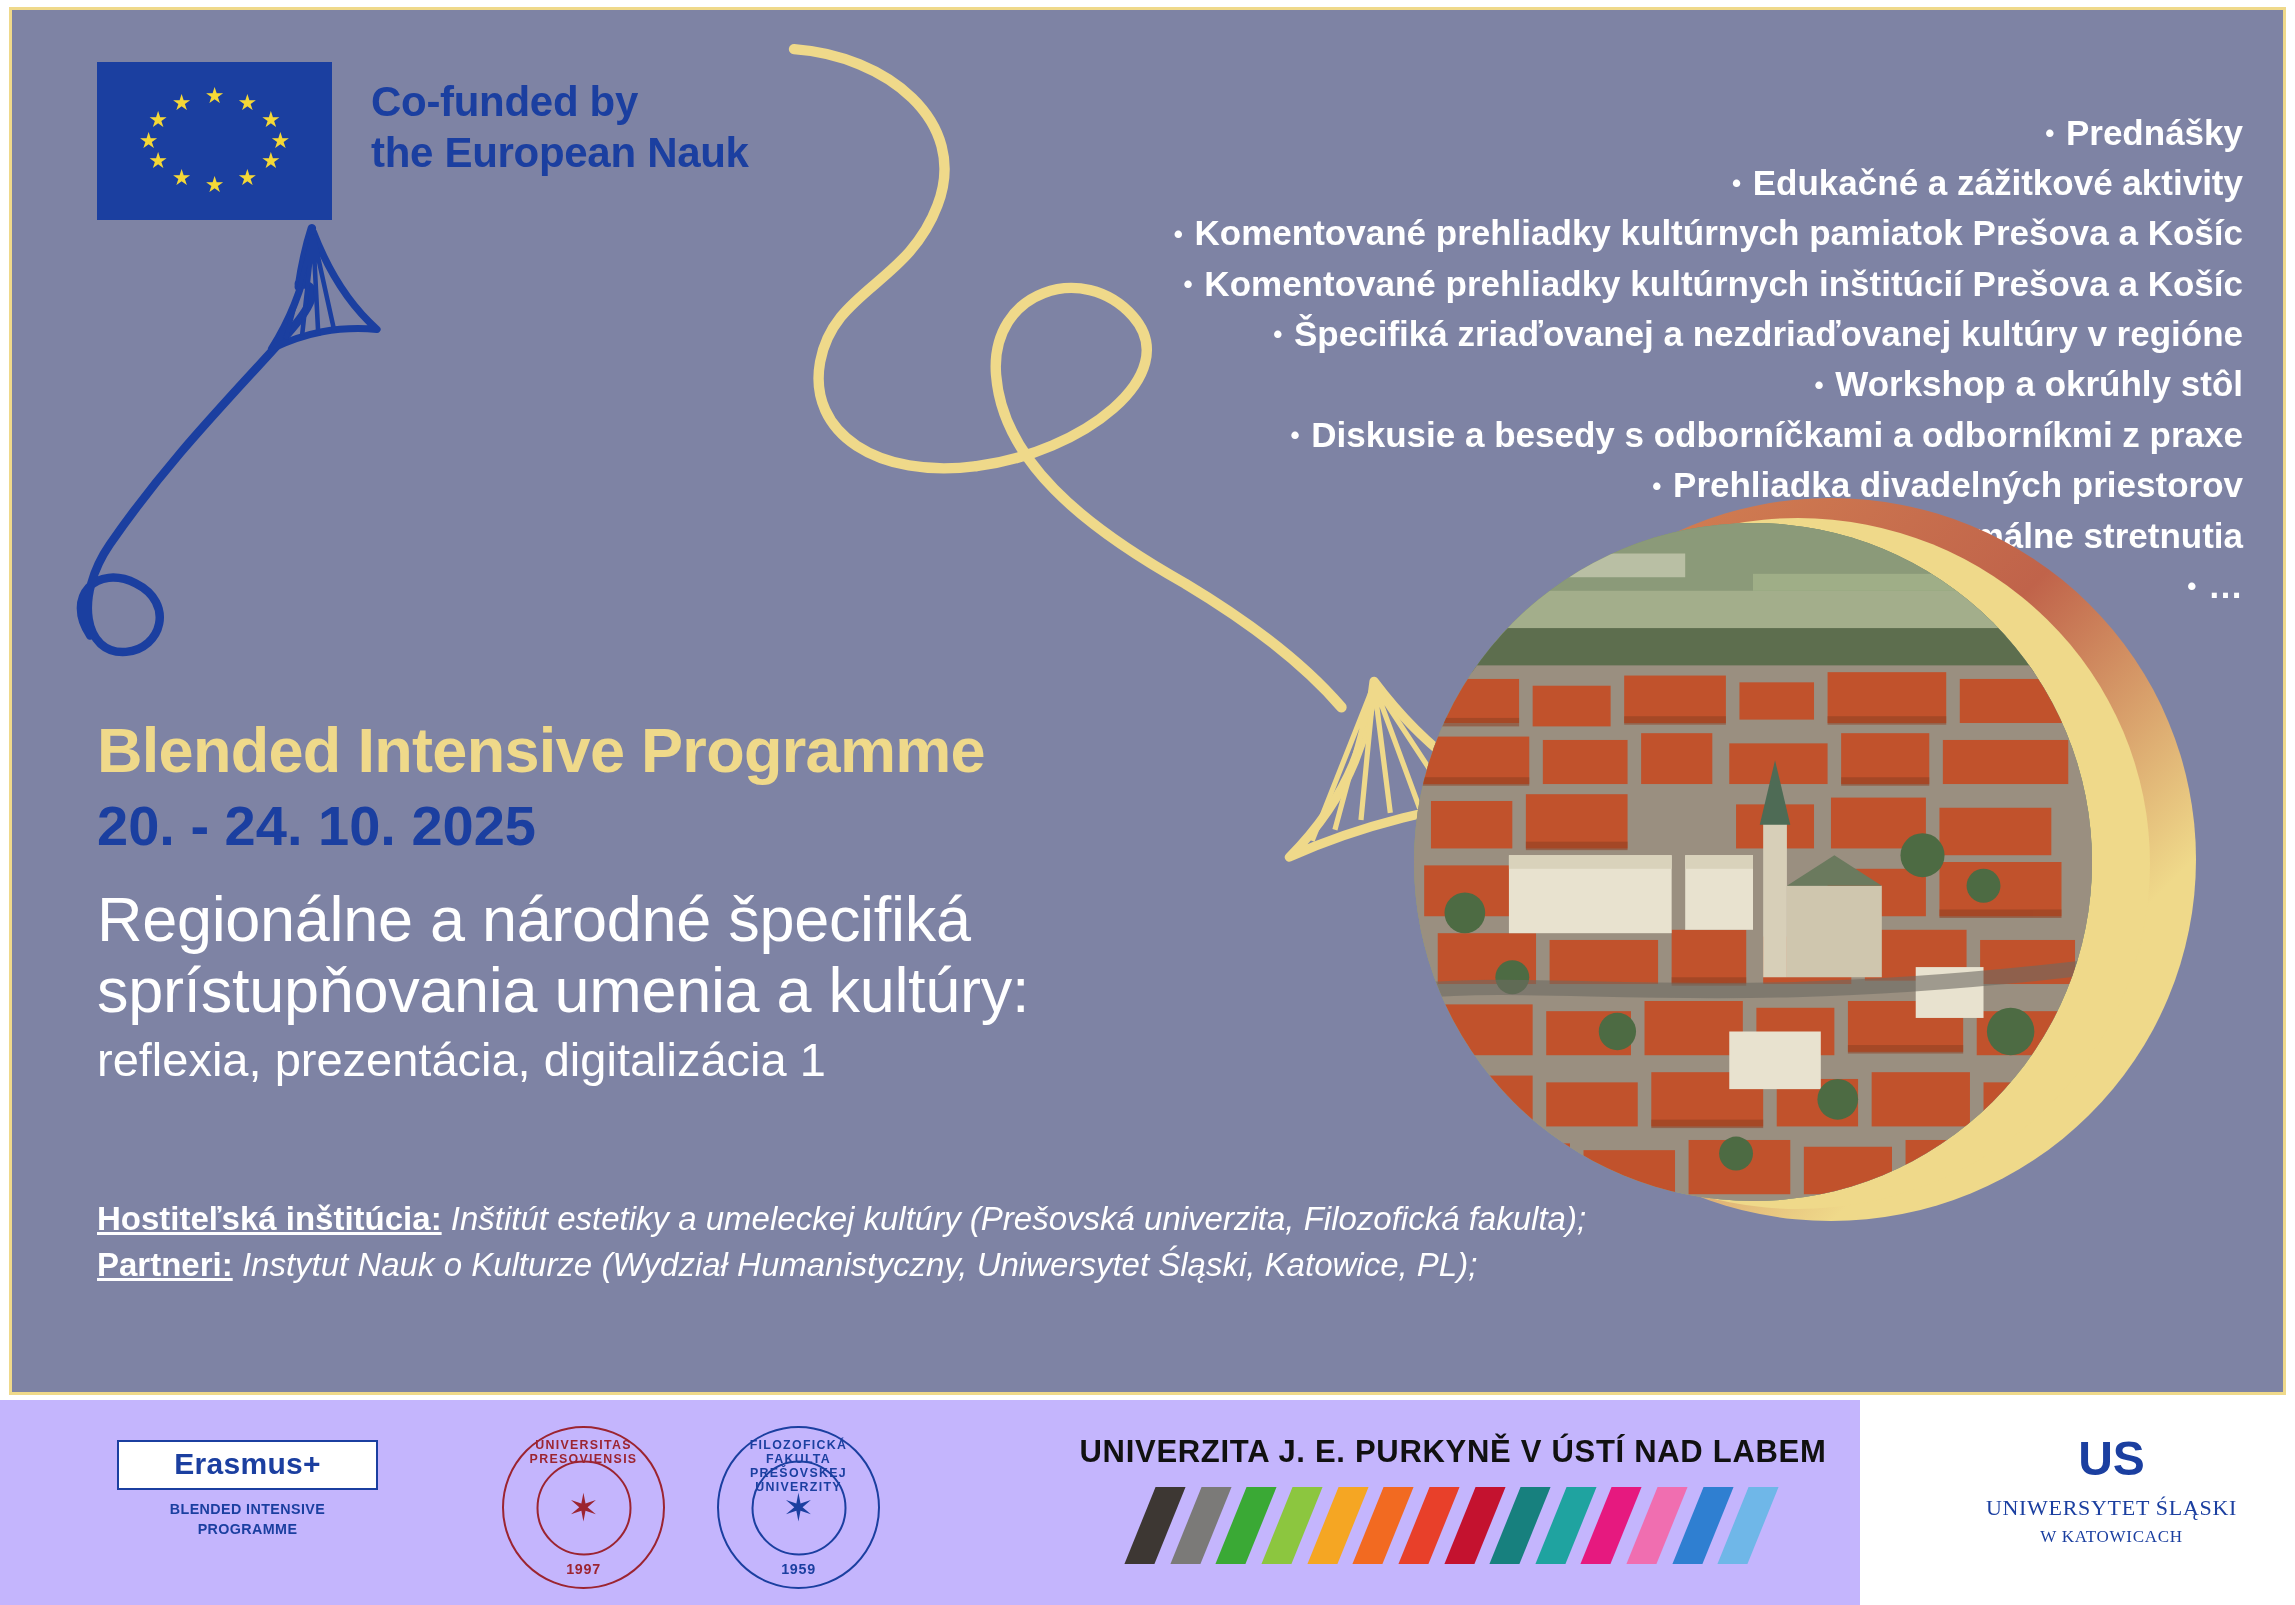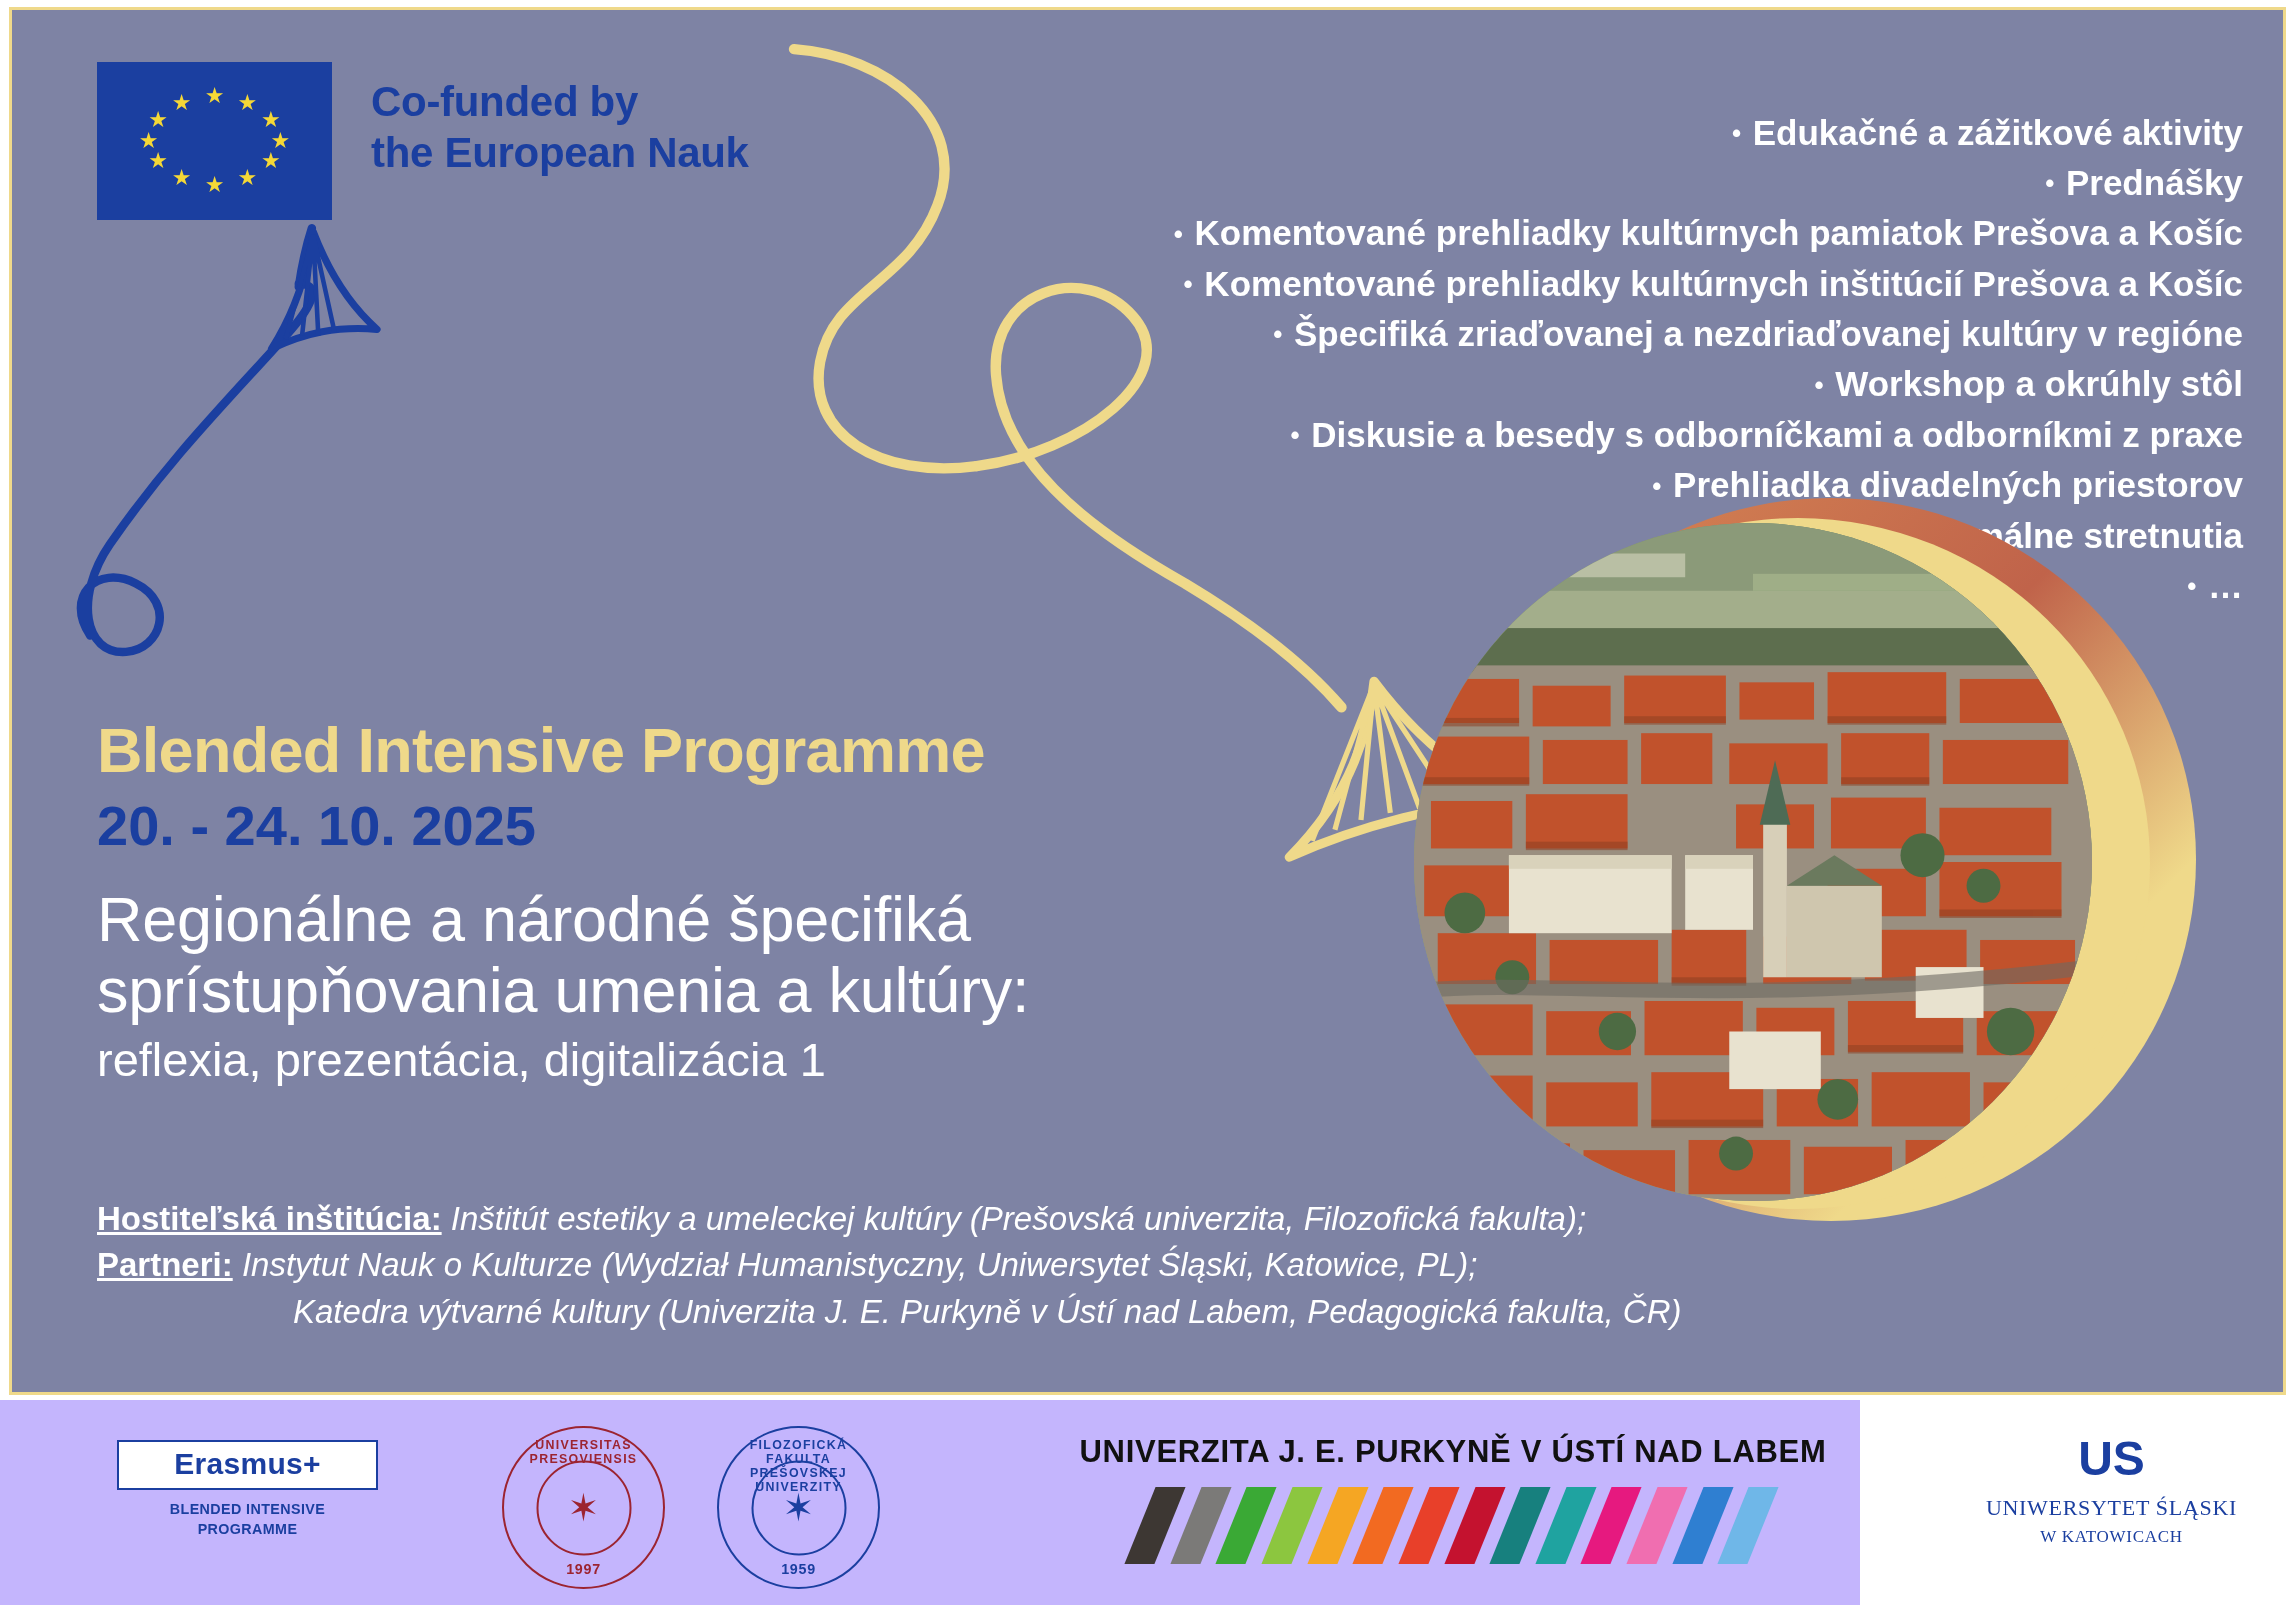--- a/index.html
+++ b/index.html
@@ -342,22 +342,22 @@
         <span class="eu-star" style="left:26%;top:63%">★</span>
         <span class="eu-star" style="left:22%;top:50%">★</span>
         <span class="eu-star" style="left:26%;top:37%">★</span>
         <span class="eu-star" style="left:36%;top:26%">★</span>
       </div>
       <div class="eu-text">Co-funded by
 the European Nauk</div>
     </div>
 
     <div class="bullets">
+      <div class="bullet-row"><span class="dot">•</span><span>Prednášky</span></div>
       <div class="bullet-row"><span class="dot">•</span><span>Edukačné a zážitkové aktivity</span></div>
-      <div class="bullet-row"><span class="dot">•</span><span>Prednášky</span></div>
       <div class="bullet-row"><span class="dot">•</span><span>Komentované prehliadky kultúrnych pamiatok Prešova a Košíc</span></div>
       <div class="bullet-row"><span class="dot">•</span><span>Komentované prehliadky kultúrnych inštitúcií Prešova a Košíc</span></div>
       <div class="bullet-row"><span class="dot">•</span><span>Špecifiká zriaďovanej a nezdriaďovanej kultúry v regióne</span></div>
       <div class="bullet-row"><span class="dot">•</span><span>Workshop a okrúhly stôl</span></div>
       <div class="bullet-row"><span class="dot">•</span><span>Diskusie a besedy s odborníčkami a odborníkmi z praxe</span></div>
       <div class="bullet-row"><span class="dot">•</span><span>Prehliadka divadelných priestorov</span></div>
       <div class="bullet-row"><span class="dot">•</span><span>Neformálne stretnutia</span></div>
       <div class="bullet-row"><span class="dot">•</span><span>…</span></div>
     </div>
 
@@ -486,23 +486,20 @@
 
     <div class="partners">
       <div>
         <b>Hostiteľská inštitúcia:</b>
         <i>Inštitút estetiky a umeleckej kultúry (Prešovská univerzita, Filozofická fakulta);</i>
       </div>
       <div>
         <b>Partneri:</b>
         <i>Instytut Nauk o Kulturze (Wydział Humanistyczny, Uniwersytet Śląski, Katowice, PL);</i>
       </div>
-      <div>
-        <span class="indent"></span><i>Katedra výtvarné kultury (Univerzita J. E. Purkyně v Ústí nad Labem, Pedagogická fakulta, ČR)</i>
-      </div>
     </div>
 
   </div>
 
   <div class="logos">
 
     <div class="logo-erasmus">
       <div class="erasmus-mark">Erasmus+</div>
       <div class="erasmus-sub">BLENDED INTENSIVE
 PROGRAMME</div>

